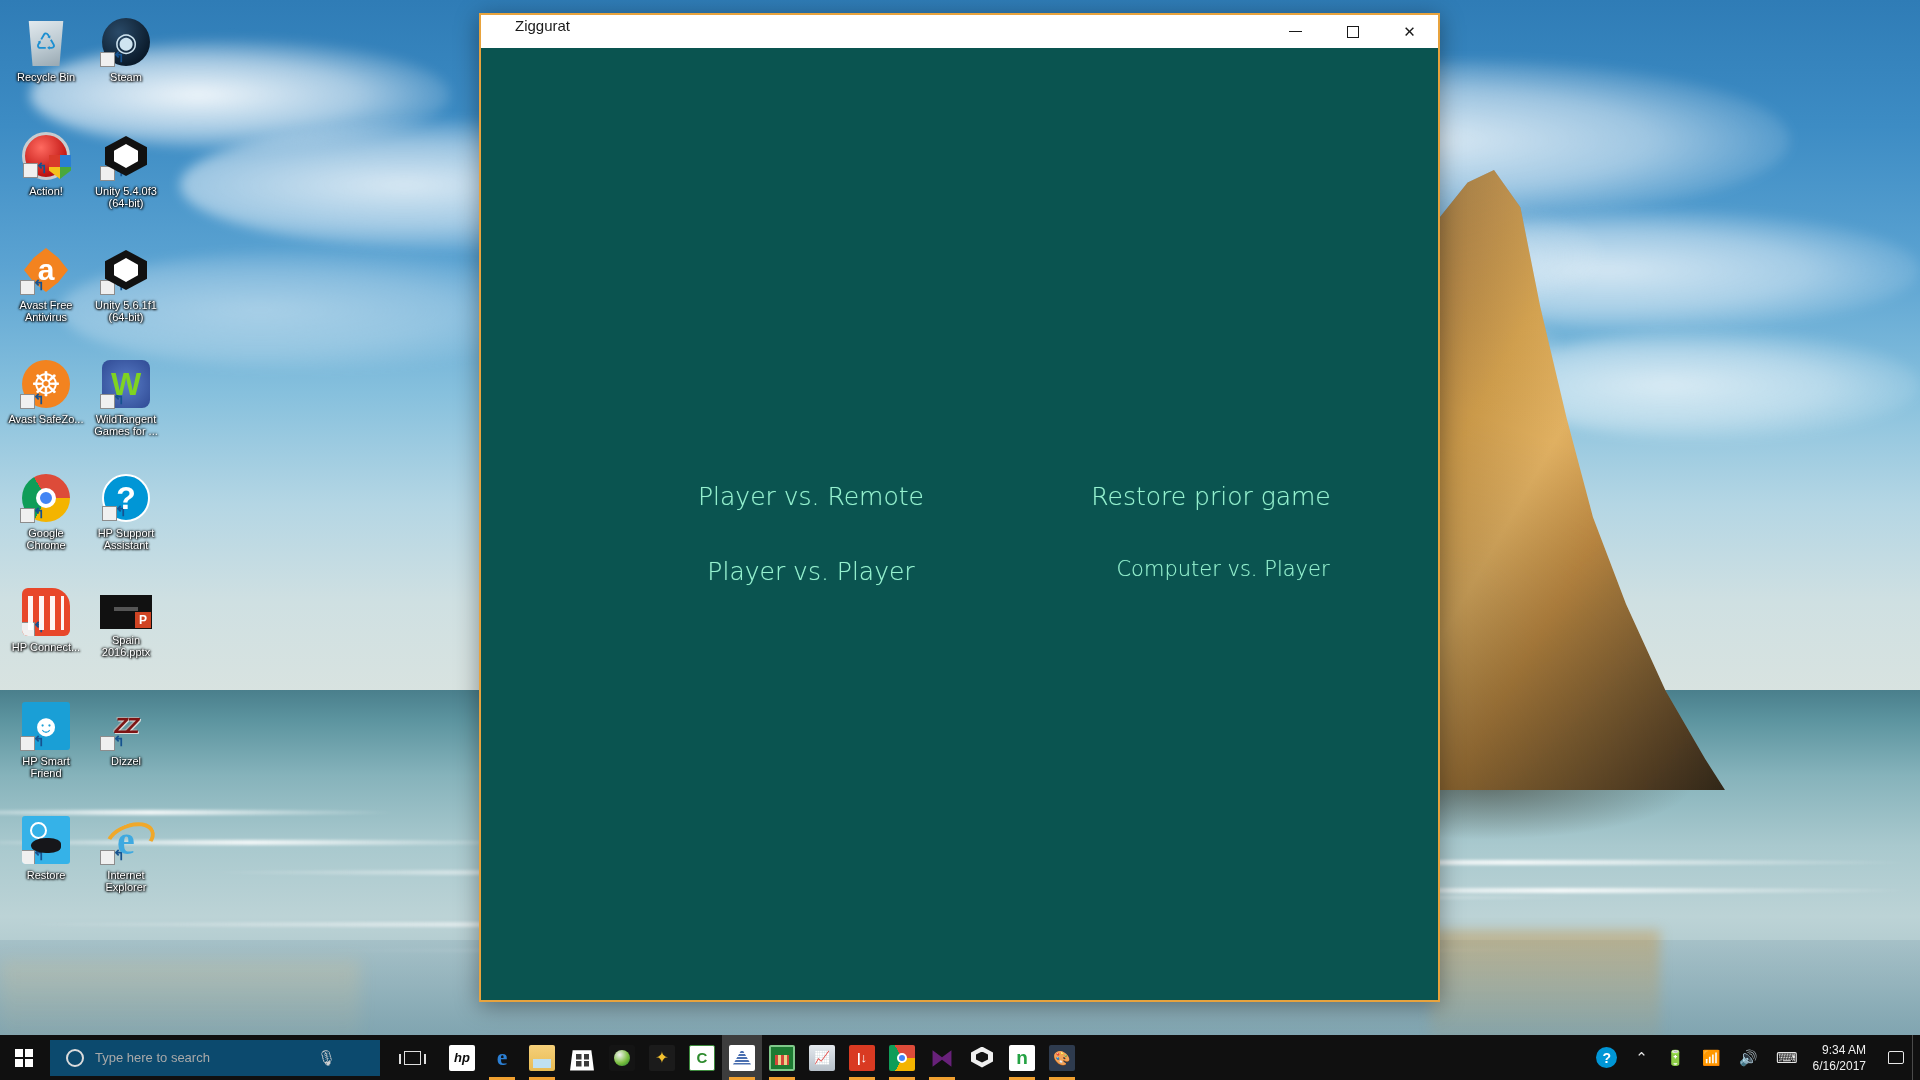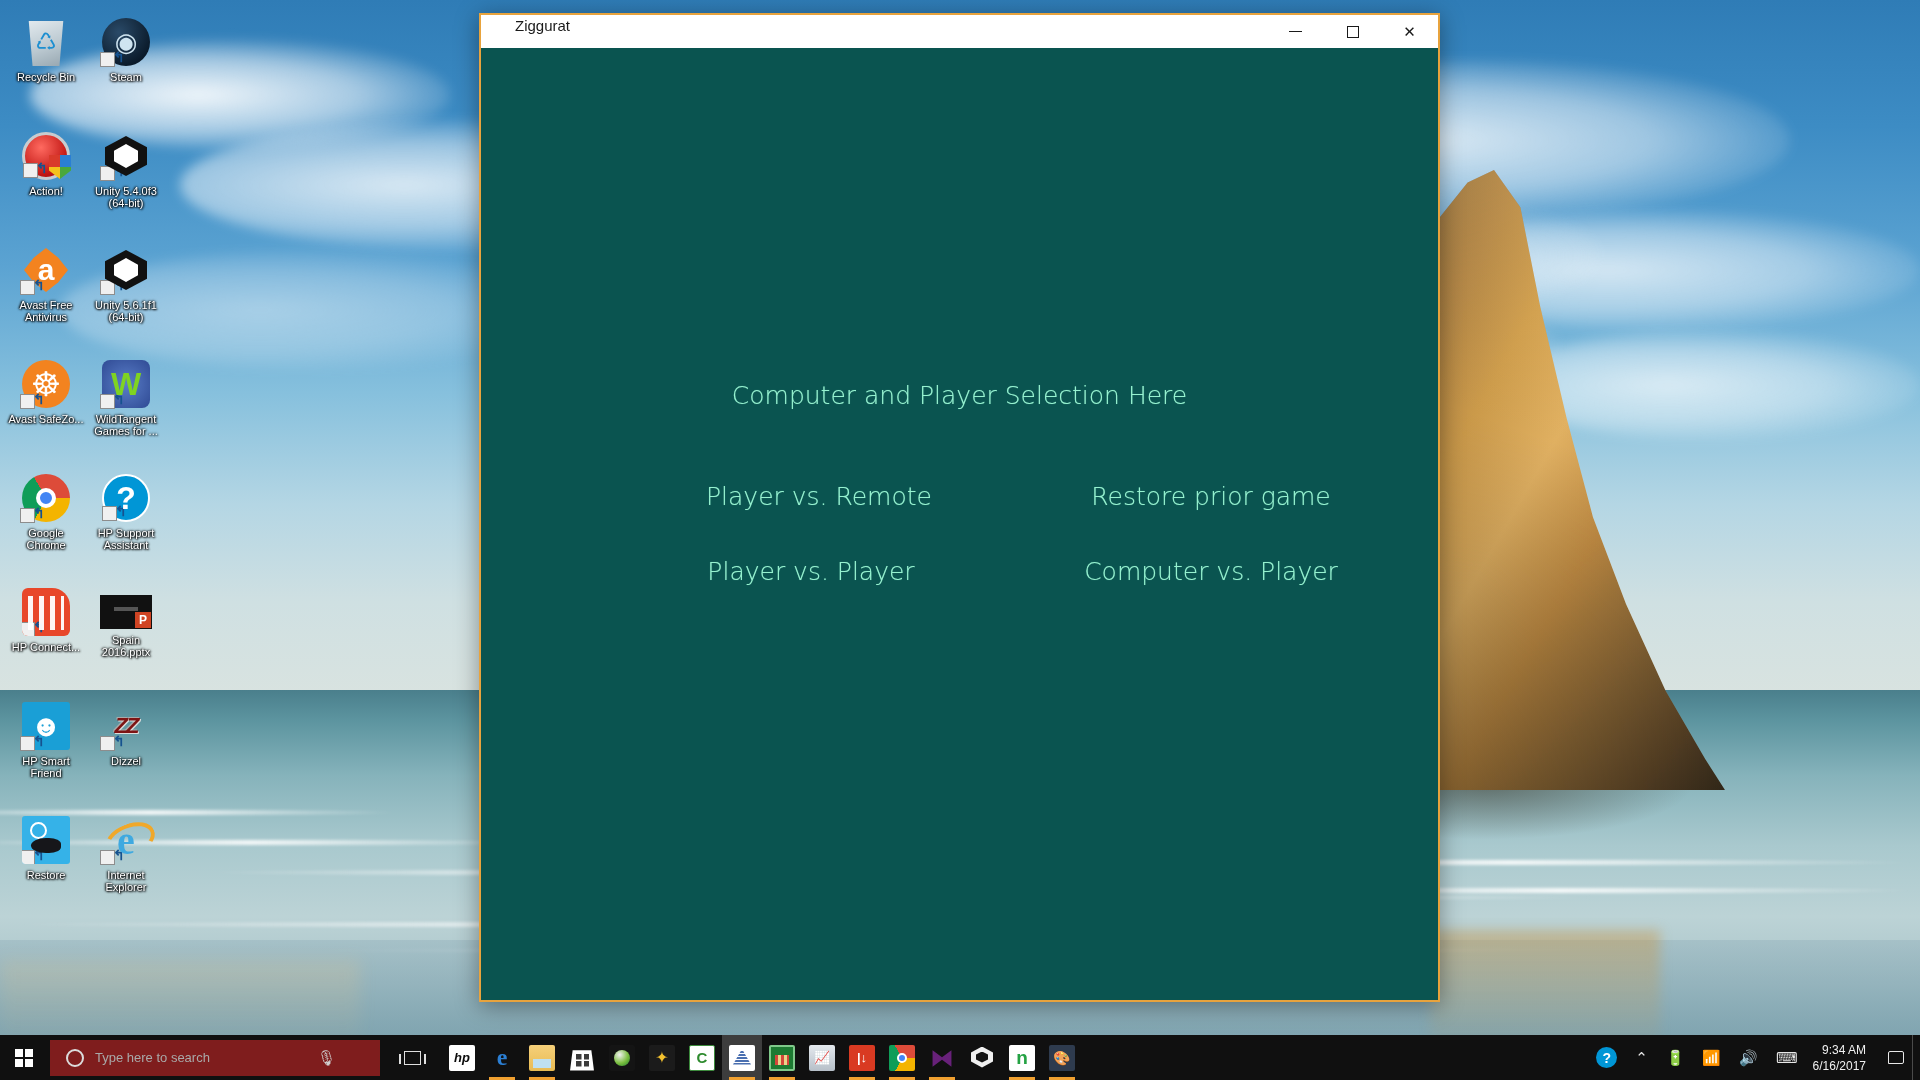--- a/index.html
+++ b/index.html
@@ -218,42 +218,42 @@
     position:absolute; left:0; right:0; top:33px; bottom:0;
     background:#0a5450; color:#8ff0cf; overflow:hidden;
   }
   #game-canvas .gtext {
     position:absolute; text-align:center;
     font-family:"DejaVu Sans", sans-serif; font-weight:300;
     color:#96f2d0; white-space:nowrap;
     text-shadow:0 0 1px rgba(150,242,208,.4);
   }
   #heading-text   { left:0; right:0; top:333px; font-size:25px; }
-  #opt-pvr        { left:128px; width:420px; top:434px; font-size:25px; }
+  #opt-pvr        { left:120px; width:420px; top:434px; font-size:25px; }
   #opt-restore    { left:520px; width:420px; top:434px; font-size:25px; }
   #opt-pvp        { left:120px; width:420px; top:509px; font-size:25px; }
-  #opt-cvp        { left:520px; width:420px; top:509px; font-size:25px; }
+  #opt-cvp        { left:532px; width:420px; top:509px; font-size:21px; }
   #hint-text      { left:0; right:0; top:610px; font-size:25px; }
 
   
   #taskbar {
     position:absolute; left:0; bottom:0; width:1920px; height:45px;
     background:#101010; display:flex; align-items:center;
     font-size:12px; color:#e8e8e8;
   }
   #start-button { width:48px; height:45px; display:flex; align-items:center;
                   justify-content:center; }
   .win-logo { width:18px; height:18px;
     background:
       linear-gradient(#fff,#fff) 0 0/8px 8px no-repeat,
       linear-gradient(#fff,#fff) 10px 0/8px 8px no-repeat,
       linear-gradient(#fff,#fff) 0 10px/8px 8px no-repeat,
       linear-gradient(#fff,#fff) 10px 10px/8px 8px no-repeat; }
   #search-box {
-    width:330px; height:36px; background:#7f1d1d; display:flex; align-items:center;
+    width:330px; height:36px; background:#0c4a6e; display:flex; align-items:center;
     margin-left:2px; padding:0 8px; position:relative;
   }
   .cortana-ring { width:18px; height:18px; border:2px solid #dcdcdc; border-radius:50%;
     margin-left:8px; flex:none; }
   #search-placeholder { margin-left:11px; color:#a9a9a9; font-size:13px; }
   .mic-icon { position:absolute; right:44px; color:#d0d0d0; font-size:15px; }
   #taskview-button { width:44px; height:45px; display:flex; align-items:center;
     justify-content:center; margin-left:10px; }
   .tv-glyph { width:17px; height:14px; border:1.5px solid #e0e0e0; position:relative; }
   .tv-glyph::before, .tv-glyph::after { content:""; position:absolute; top:2px;
@@ -491,21 +491,20 @@
           <span class="mini"></span>
         </span>
       <span class="wbtn">
           <span class="maxi"></span>
         </span>
       <span class="wbtn close">✕</span>
     </span>
   </div>
 
   <div id="game-canvas">
-    <div class="gtext" id="heading-text">Computer and Player Selection Here</div>
     <div class="gtext" id="opt-pvr">Player vs. Remote</div>
     <div class="gtext" id="opt-restore">Restore prior game</div>
     <div class="gtext" id="opt-pvp">Player vs. Player</div>
     <div class="gtext" id="opt-cvp">Computer vs. Player</div>
   </div>
 </div>
 
 <div id="taskbar">
   <div id="start-button">
     <span class="win-logo"></span>

